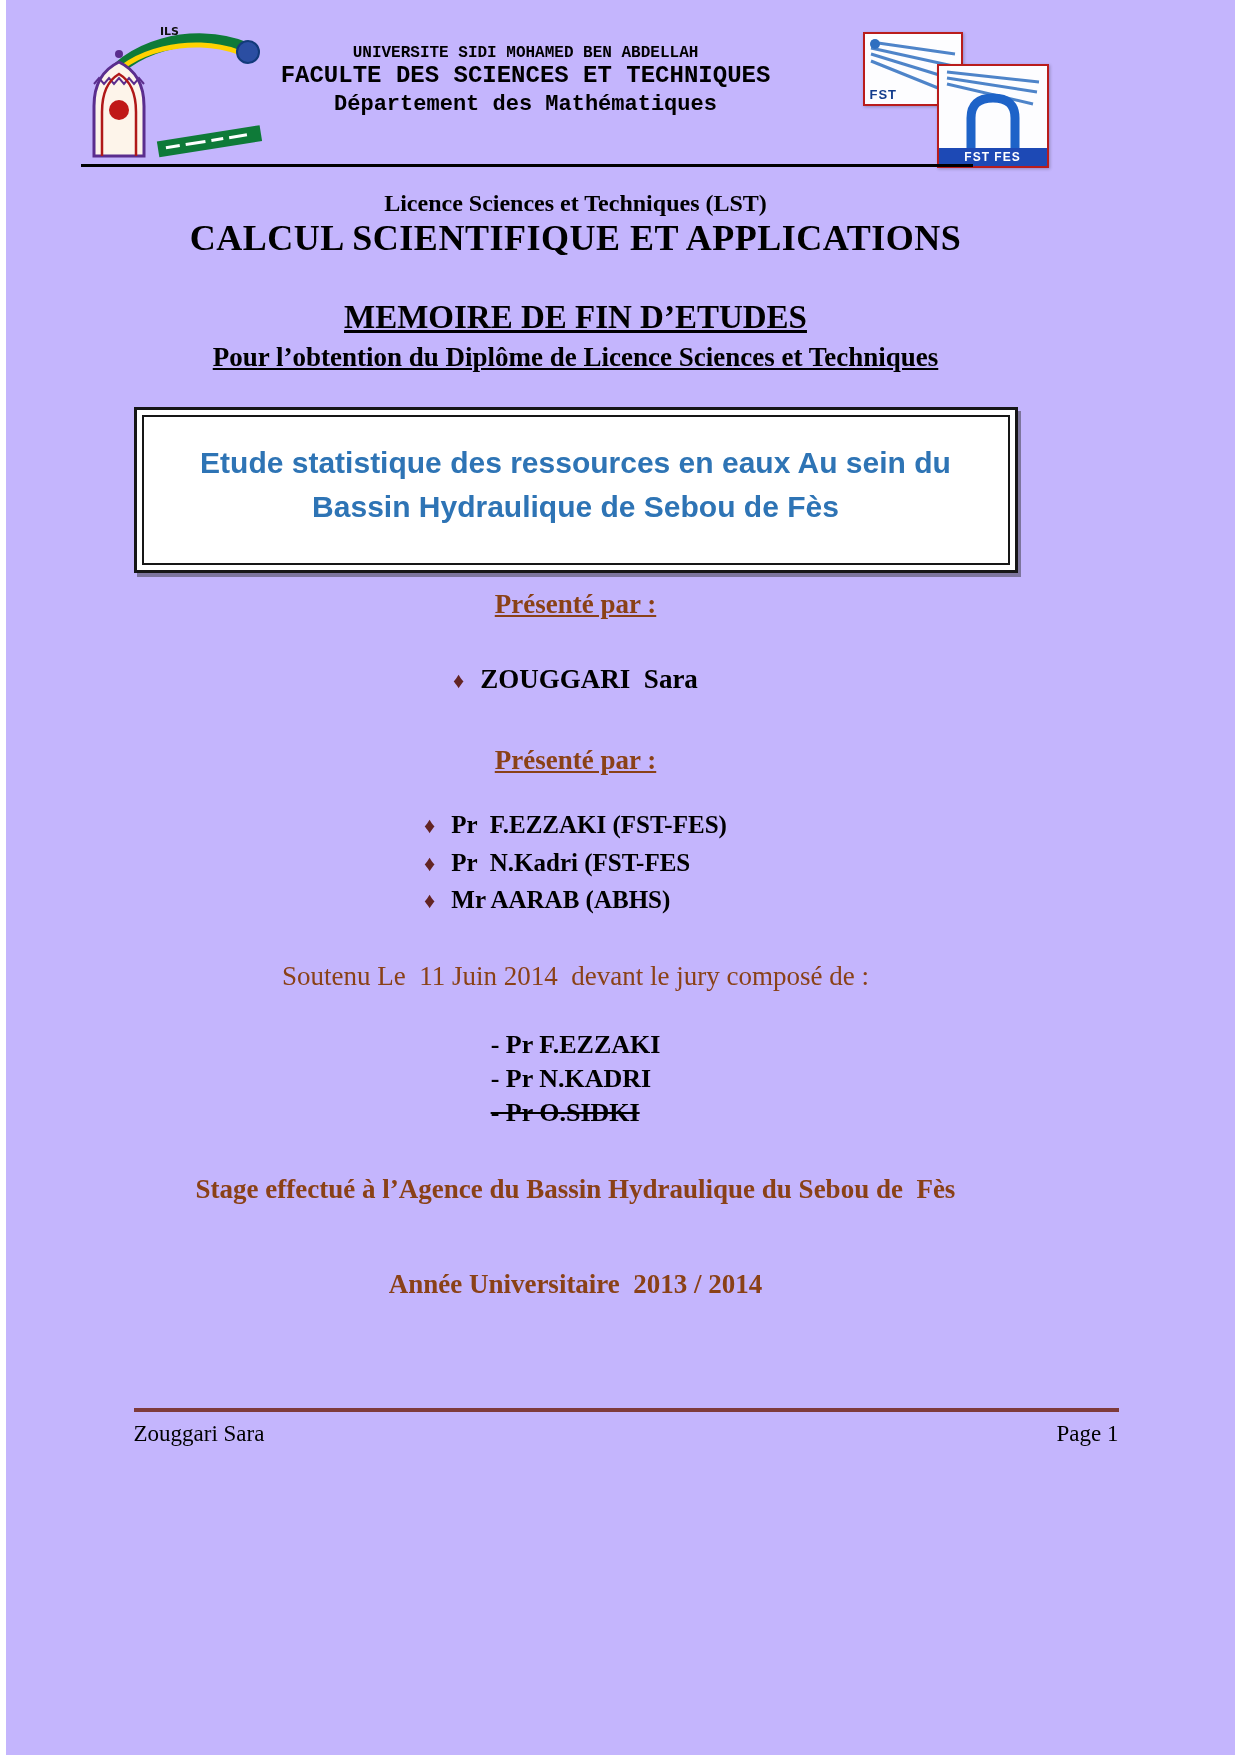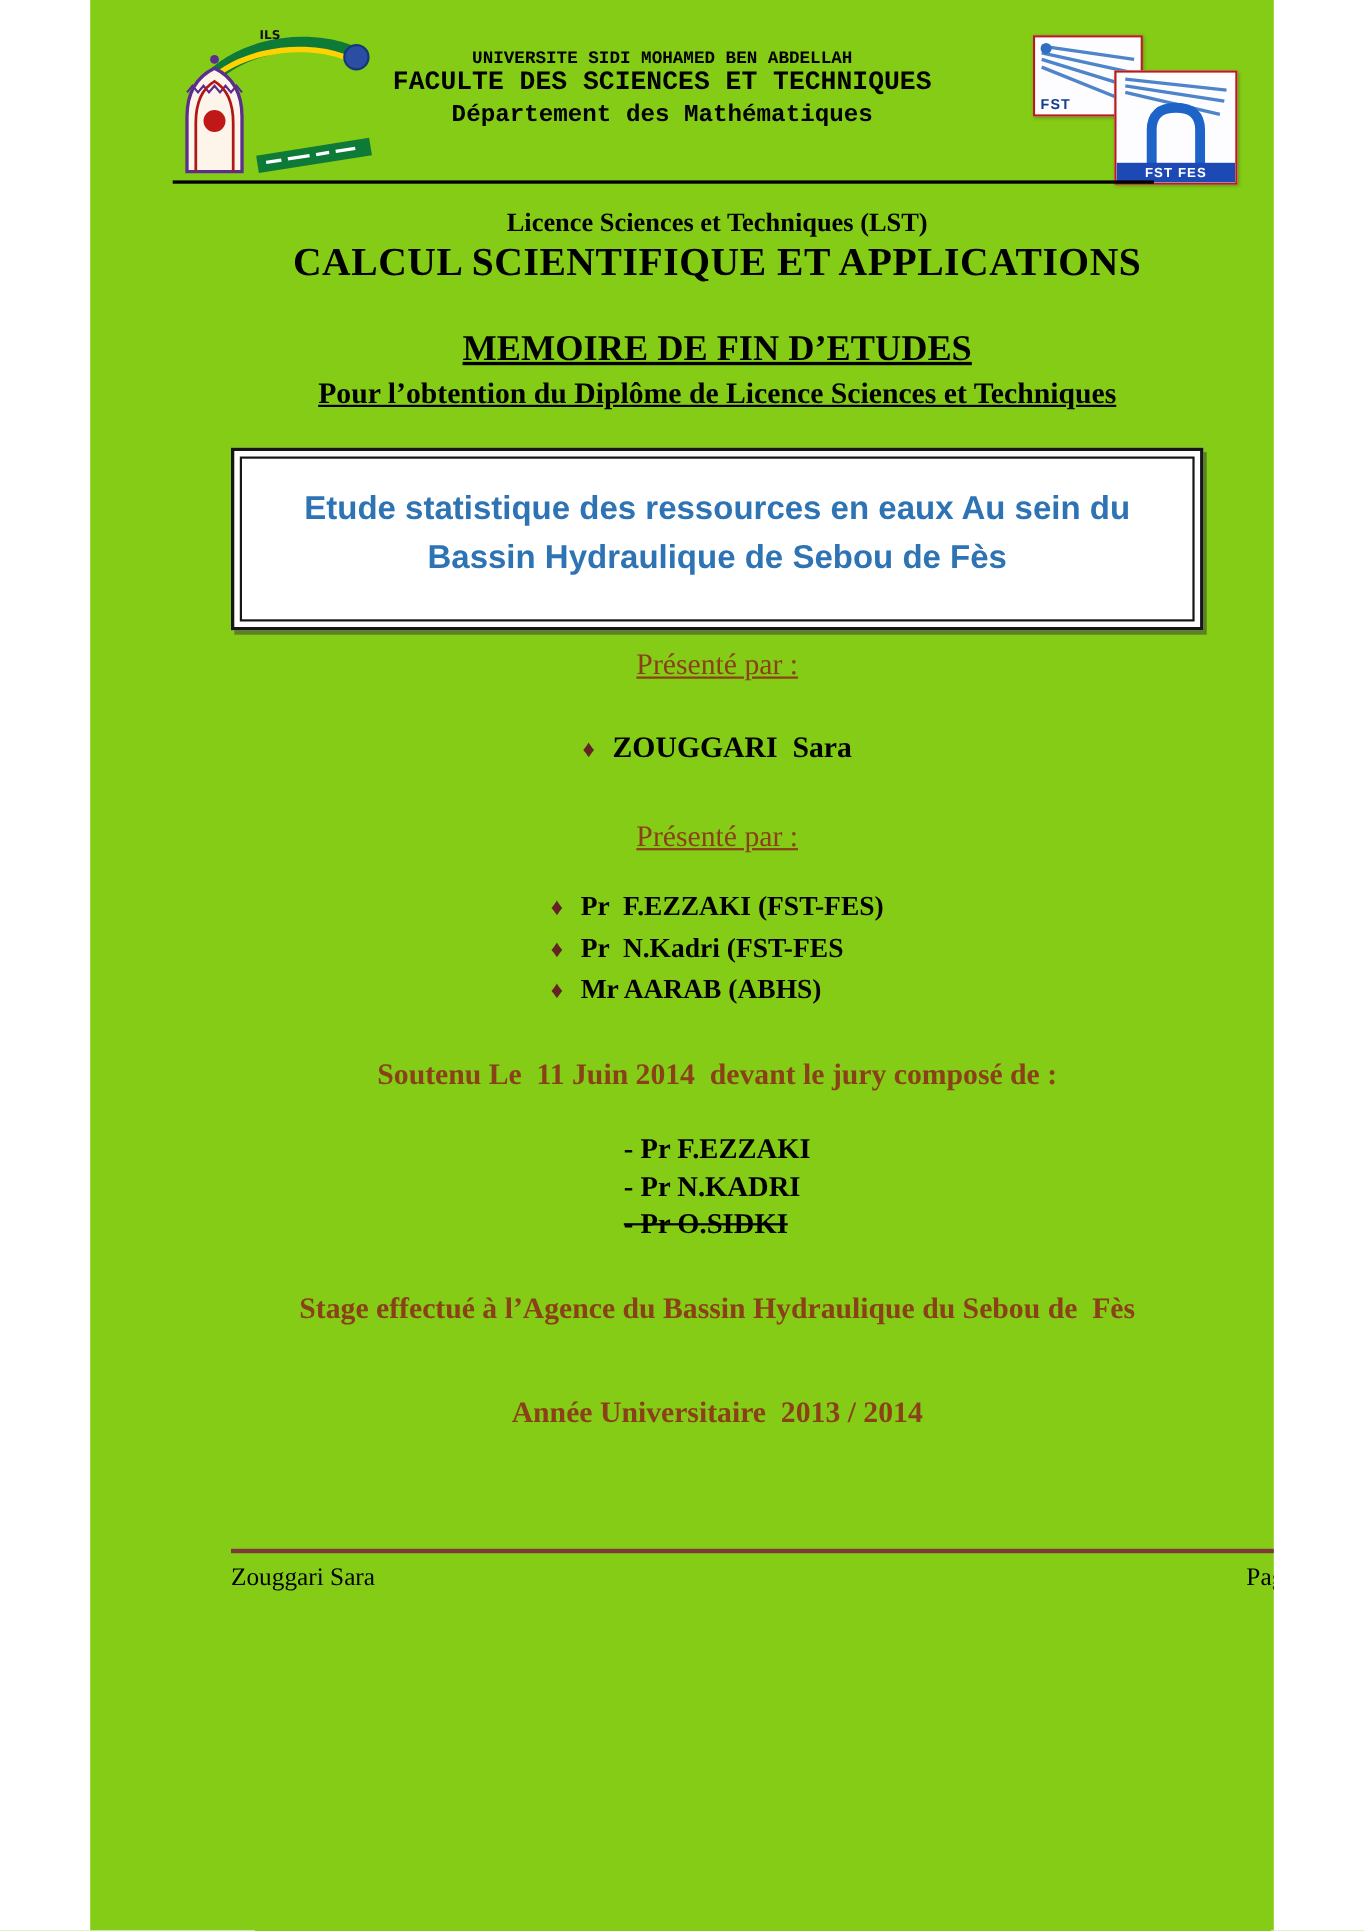--- a/index.html
+++ b/index.html
@@ -1,19 +1,19 @@
 <!DOCTYPE html>
 <html style="--accent-blue: #2E74B5; --accent-brown: #8a4117; --bullet-maroon: #632423; --footer-rule: #7e3a3a;"><head>
 <meta charset="utf-8">
 <style>
   * { margin:0; padding:0; box-sizing:border-box; }
   html,body { background:#ffffff; }
   .page {
-    position:relative; width:1076px; height:1755px; margin:0 auto;
-    background:#84cc16; color:#000;
+    position:relative; width:1229px; height:1755px; margin:0 auto;
+    background:#c4b5fd; color:#000;
     font-family:"Liberation Serif", serif; overflow:hidden;
   }
   .pre { white-space:pre-wrap; }
 
   
   .header { position:relative; height:178px; }
   .h-center {
     position:absolute; left:240px; top:44px; width:560px; text-align:center;
     font-family:"Liberation Mono","DejaVu Sans Mono",monospace; font-weight:700;
   }
@@ -48,31 +48,31 @@
   .subject-box {
     margin:34px auto 0; width:884px; border:3px solid #161616; padding:5px;
     box-shadow:3px 4px 0 rgba(40,40,40,.45); background:#fff;
   }
   .subject-inner { border:2px solid #161616; min-height:150px; padding:24px 26px 10px; }
   .subject-title {
     font-family:"Liberation Sans","DejaVu Sans",sans-serif; font-weight:700;
     font-size:30px; line-height:1.45; color:var(--accent-blue,#2E74B5);
   }
 
-  .label-brown { color:var(--accent-brown,#8a4117); font-weight:400; font-size:27px; }
+  .label-brown { color:var(--accent-brown,#8a4117); font-weight:700; font-size:27px; }
   .label-brown .u { text-decoration:underline; }
   .presented-label { margin-top:16px; }
   .name-row { margin-top:44px; font-size:27px; font-weight:700; }
   .diamond { color:var(--bullet-maroon,#632423); font-size:22px; margin-right:16px; }
   .encadre-label { margin-top:50px; }
 
   .sup-list { margin-top:30px; display:inline-block; text-align:left; }
   .sup-row  { font-size:25px; font-weight:700; line-height:1.5; }
 
-  .soutenu { margin-top:42px; color:var(--accent-brown,#8a4117); font-size:27px; font-weight:700; }
+  .soutenu { margin-top:42px; color:var(--accent-brown,#8a4117); font-size:27px; font-weight:400; }
 
   .jury-list { margin-top:36px; display:inline-block; text-align:left; }
   .jury-row  { font-size:26px; font-weight:700; line-height:1.32; }
   .strike    { text-decoration:line-through; }
 
   .stage { margin-top:44px; color:var(--accent-brown,#8a4117); font-size:27px; font-weight:700; }
   .year  { margin-top:64px; color:var(--accent-brown,#8a4117); font-size:27px; font-weight:700; }
 
   
   .footer { position:absolute; left:128px; top:1408px; width:985px; }

